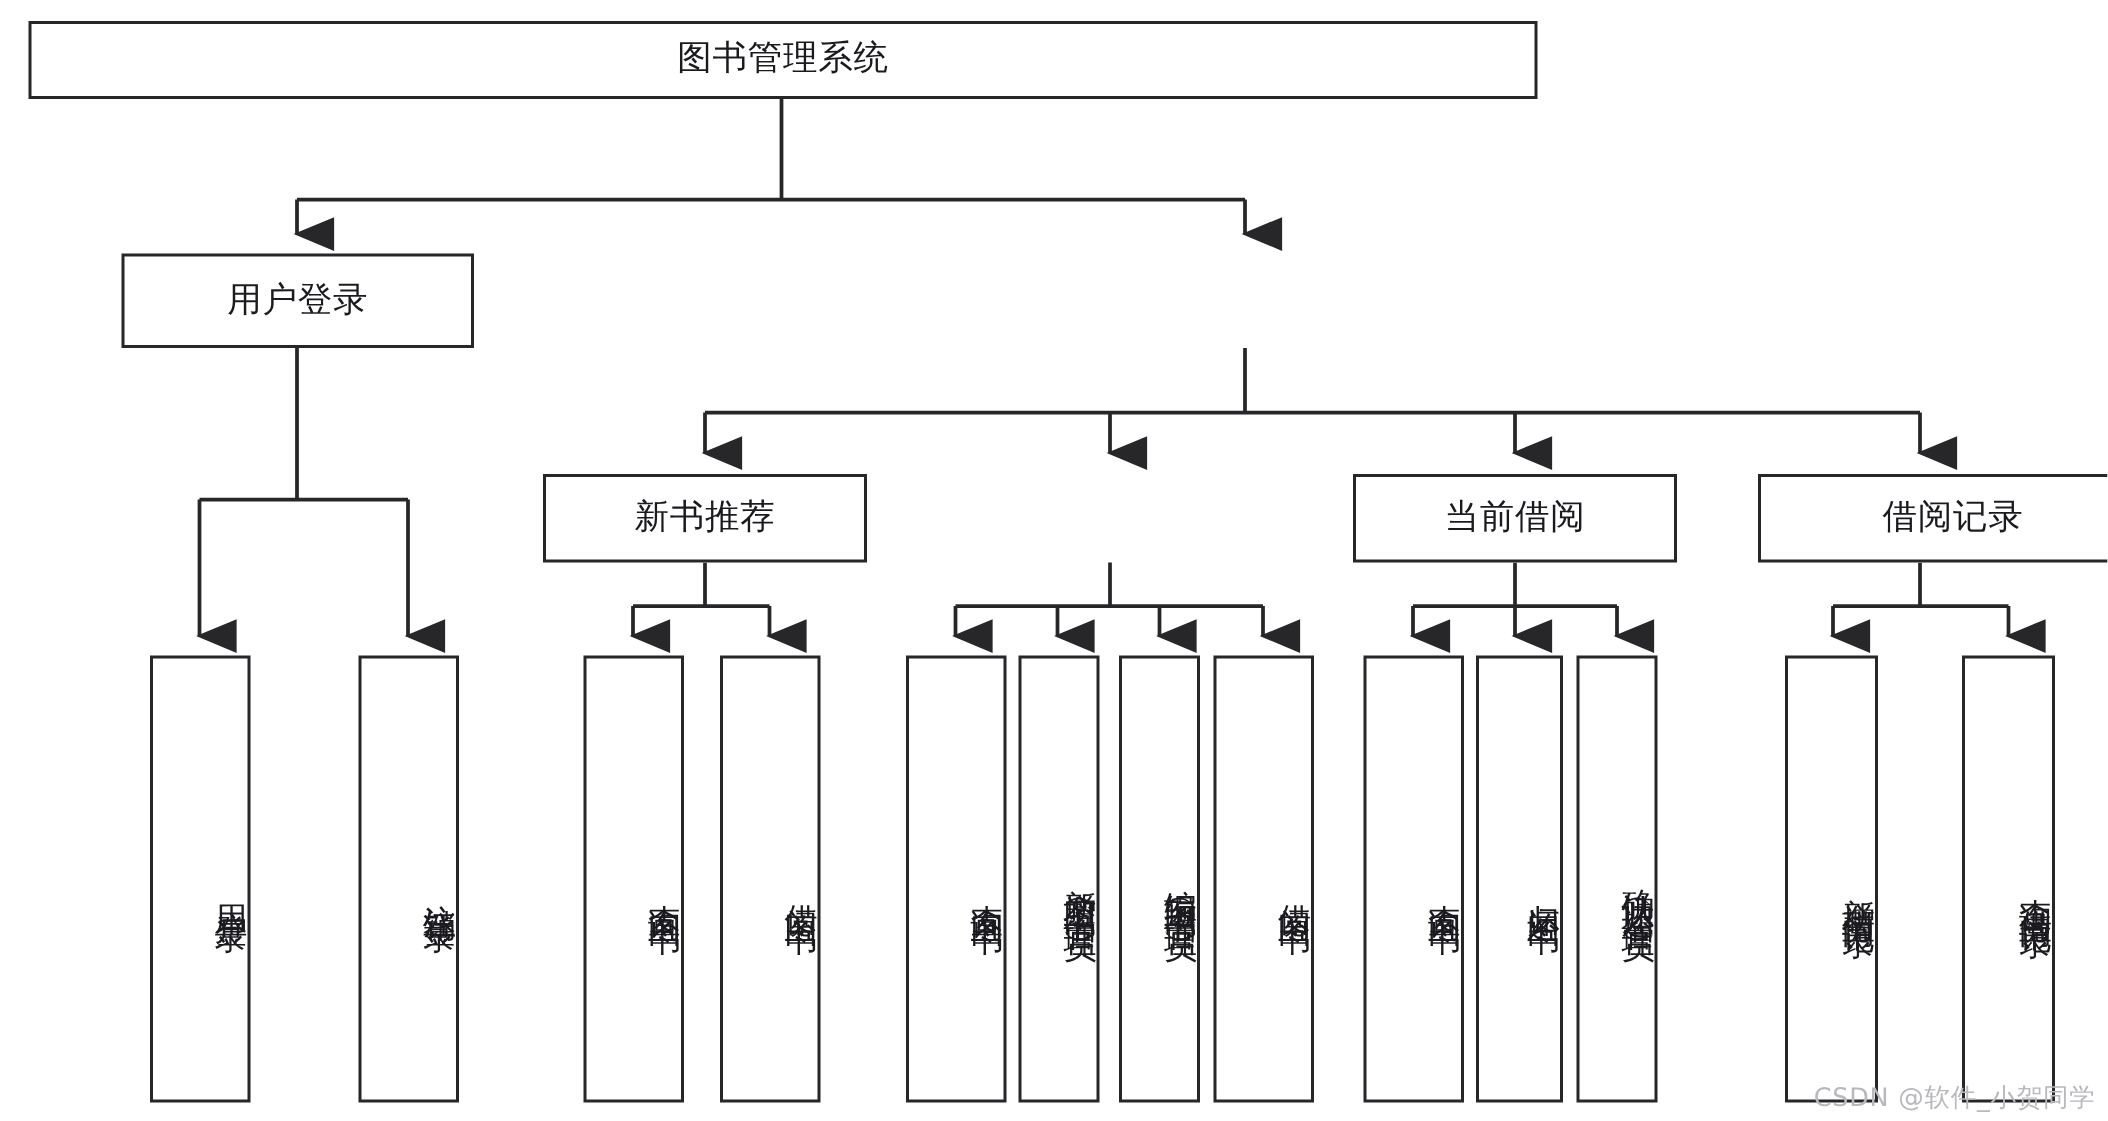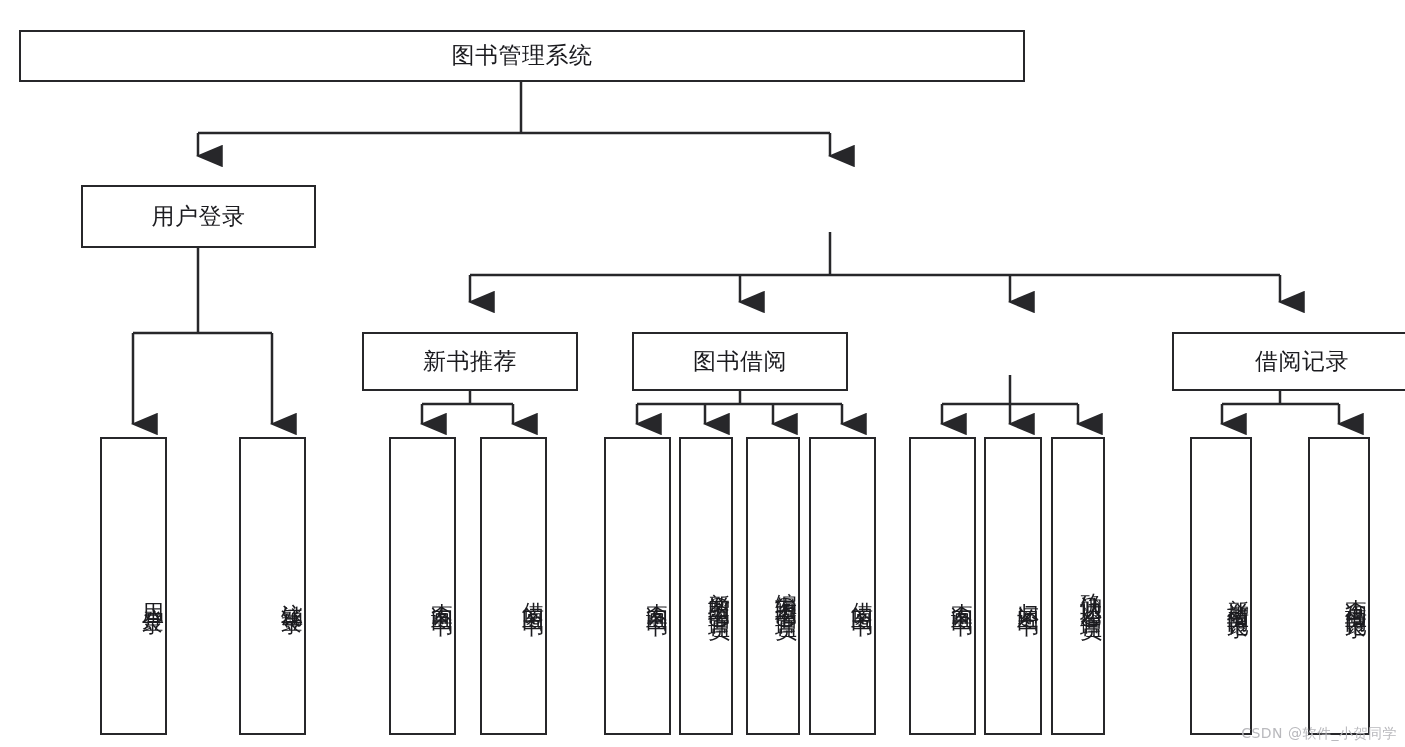--- a/index.html
+++ b/index.html
@@ -34,21 +34,20 @@
     color: #1b1b1f;
     display: flex;
     align-items: center;
     justify-content: center;
     text-align: center;
   }
   .node.horiz {
     font-size: 23px;
     line-height: 1.1;
     letter-spacing: 0.5px;
-    margin-top: 16px;
   }
   .node.root {
     font-size: 23px;
   }
   .node.vert {
     writing-mode: vertical-rl;
     text-orientation: upright;
     font-size: 22px;
     letter-spacing: 4px;
     padding-top: 14px;
@@ -56,21 +55,21 @@
     justify-content: center;
     line-height: 1.05;
   }
   .node .lbl {
     display: block;
   }
   .watermark {
     position: absolute;
     right: 8px;
     bottom: 4px;
-    font-size: 14px;
+    font-size: 17px;
     color: #b9b9bd;
     letter-spacing: 0.5px;
     white-space: nowrap;
     font-family: "DejaVu Sans", "Liberation Sans", sans-serif;
   }
 </style>
 </head>
 <body>
 
 <div id="canvas">
@@ -131,24 +130,24 @@
 
   <div class="node horiz" style="left:81px; top:169px; width:235px; height:63px;">
     <span class="lbl">用户登录</span>
   </div>
 
 
   <div class="node horiz" style="left:362px; top:316px; width:216px; height:59px;align-items:center;">
     <span class="lbl">新书推荐</span>
   </div>
 
-  <div class="node horiz" style="left:632px; top:316px; width:216px; height:59px;">
-    <span class="lbl">图书借阅</span>
-  </div>
-
+
+  <div class="node horiz" style="left:902px; top:316px; width:216px; height:59px;">
+    <span class="lbl">当前借阅</span>
+  </div>
 
   <div class="node horiz" style="left:1172px; top:316px; width:260px; height:59px;">
     <span class="lbl">借阅记录</span>
   </div>
 
   <div class="node vert" style="left:100px; top:437px; width:67px; height:298px;">
     <span class="lbl">用户登录</span>
   </div>
 
   <div class="node vert" style="left:239px; top:437px; width:67px; height:298px;">

